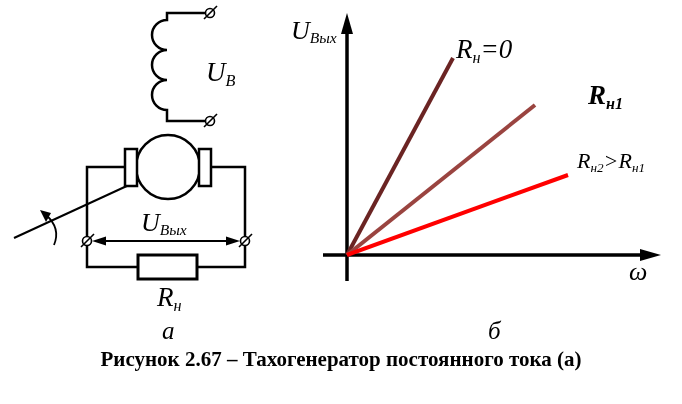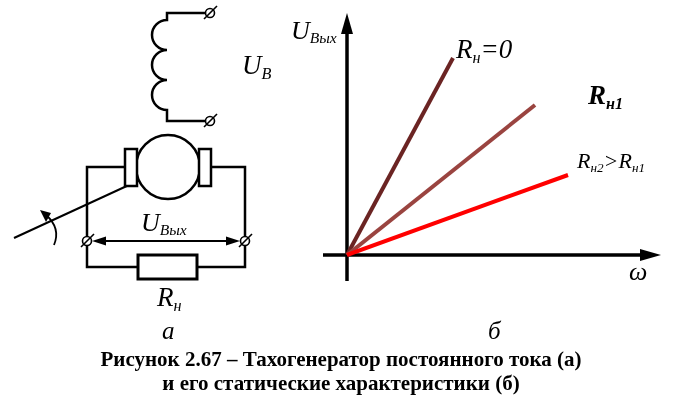--- a/index.html
+++ b/index.html
@@ -99,21 +99,21 @@
       <polygon points="661,255 640,249 640,261" fill="#000" stroke="none"></polygon>
     </g>
 
     <g fill="none">
       <line x1="347" y1="255" x2="453" y2="58" stroke-width="4" stroke="#6b2423"></line>
       <line x1="347" y1="255" x2="535" y2="105" stroke-width="4" stroke="#9a4440"></line>
       <line x1="347" y1="255" x2="568" y2="175" stroke-width="4" stroke="#ff0000"></line>
     </g>
   </svg>
 
-  <span class="mlabel" style="left:206px;top:52px;margin-left:36px;"><span>U</span><sub>В</sub></span>
+  <span class="mlabel" style="left:206px;top:59px;"><span>U</span><sub>В</sub></span>
 
   <span class="mlabel" style="left:141px;top:210px;font-size:26px;"><span>U</span><sub>Вых</sub></span>
 
   <span class="mlabel" style="left:157px;top:284px;"><span>R</span><sub>н</sub></span>
 
   <span class="panel-letter" style="left:162px;top:318px;">а</span>
 
   <span class="mlabel" style="left:291px;top:18px;font-size:26px;"><span>U</span><sub>Вых</sub></span>
 
   <span class="mlabel" style="left:456px;top:36px;"><span>R</span><sub>н</sub><span>=0</span></span>
@@ -121,16 +121,15 @@
   <span class="mlabel" style="left:588px;top:82px;font-weight:bold;"><span>R</span><sub>н1</sub></span>
 
   <span class="mlabel" style="left:577px;top:150px;font-size:22px;"><span>R</span><sub>н2</sub><span>&gt;R</span><sub>н1</sub></span>
 
   <span class="mlabel" style="left:629px;top:259px;font-size:26px;">ω</span>
 
   <span class="panel-letter" style="left:488px;top:318px;">б</span>
 
   <div class="caption">
     <div>Рисунок 2.67 – Тахогенератор постоянного тока (а)</div>
-    <div>и его статические характеристики (б)</div>
   </div>
 
 </div>
 
 </body></html>

